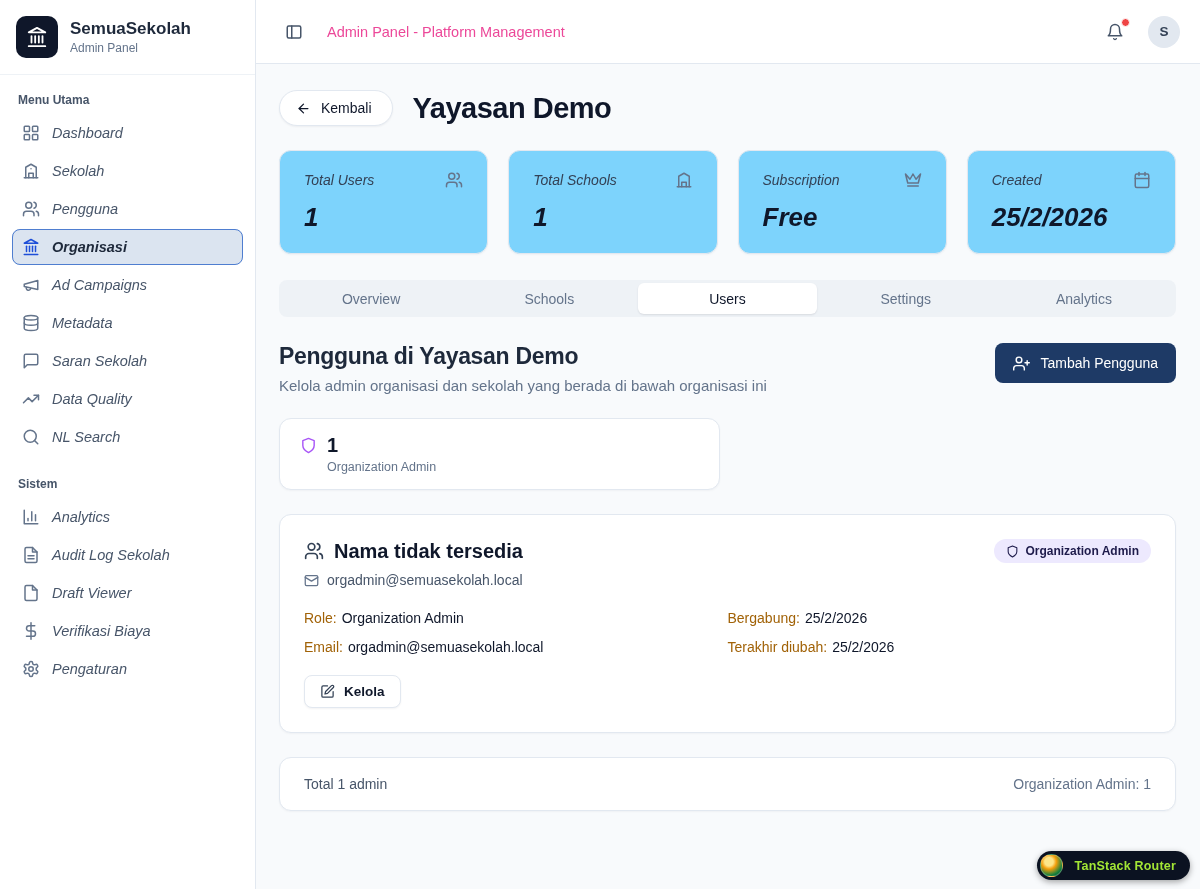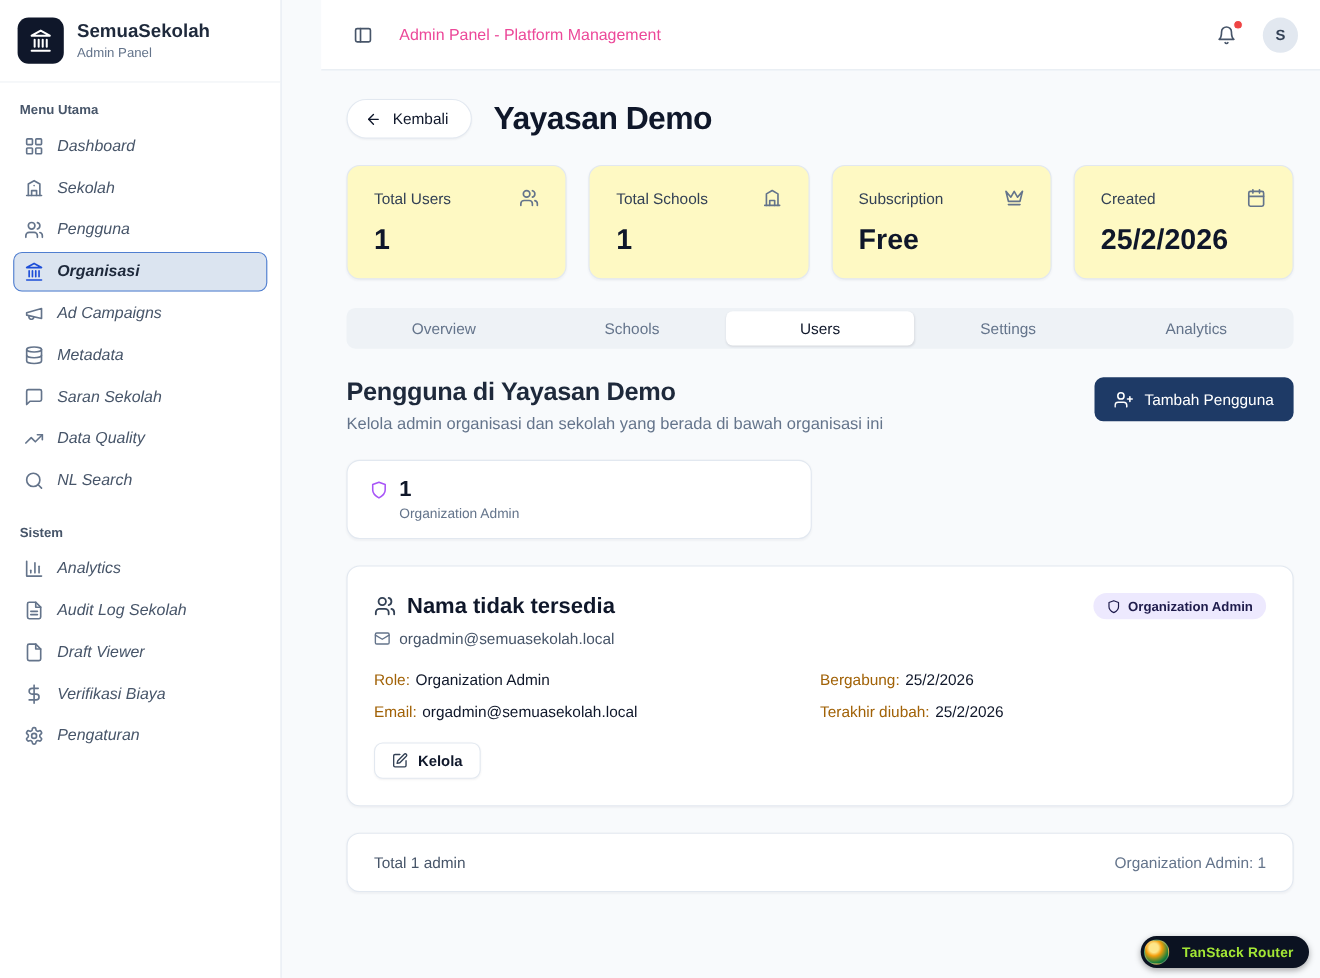--- a/index.html
+++ b/index.html
@@ -2,21 +2,21 @@
 <html><head>
 <meta charset="utf-8">
 <style>
   * { box-sizing: border-box; }
   html,body { margin:0; padding:0; }
   body {
     width:1200px; height:889px; overflow:hidden;
     font-family:"Liberation Sans","DejaVu Sans",sans-serif;
     background:#f8fafc; color:#0f172a;
   }
-  .app { display:flex; width:1200px; height:889px;gap:36px; }
+  .app { display:flex; width:1200px; height:889px; }
 
   
   .ico { width:18px; height:18px; stroke:currentColor; fill:none; stroke-width:2; stroke-linecap:round; stroke-linejoin:round; flex-shrink:0; }
   .ico-sm { width:15px; height:15px; }
   .ico-lg { width:20px; height:20px; }
   .ico-xl { width:22px; height:22px; }
 
   
   .sidebar { width:256px; flex-shrink:0; background:#fff; border-right:1px solid #e2e8f0; display:flex; flex-direction:column; }
   .side-head { display:flex; align-items:center; gap:12px; padding:16px; border-bottom:1px solid #eef2f6; cursor:pointer; }
@@ -39,21 +39,21 @@
   .dot { position:absolute; top:1px; right:0; width:9px; height:9px; border-radius:50%; background:#ef4444; border:1.5px solid #fff; }
   .avatar { width:32px; height:32px; border-radius:50%; background:#e2e8f0; color:#334155; font-size:13.5px; font-weight:600; display:flex; align-items:center; justify-content:center; cursor:pointer; }
 
   
   .content { flex:1; overflow:hidden; padding:26px 24px 0 23px; }
   .back-row { display:flex; align-items:center; gap:20px; }
   .back-btn { display:inline-flex; align-items:center; gap:10px; background:#fff; border:1px solid #e2e8f0; border-radius:9999px; padding:9px 20px 9px 16px; font-size:14px; font-weight:500; color:#0f172a; cursor:pointer; box-shadow:0 1px 2px rgba(16,24,40,.05); font-family:inherit; }
   .page-title { font-size:29px; font-weight:700; letter-spacing:-.5px; color:#0f172a; margin:0; }
 
   .stats { margin-top:24px; display:grid; grid-template-columns:repeat(4,1fr); gap:20px; }
-  .stat-card { background:#fef9c3; border:1px solid #e2e8f0; border-radius:12px; padding:20px 24px; box-shadow:0 1px 2px rgba(16,24,40,.04); }
+  .stat-card { background:#7dd3fc; border:1px solid #e2e8f0; border-radius:12px; padding:20px 24px; box-shadow:0 1px 2px rgba(16,24,40,.04);font-style:italic; }
   .stat-head { display:flex; align-items:center; justify-content:space-between; font-size:14px; color:#334155; }
   .stat-head .ico { color:#64748b; }
   .stat-value { margin-top:13px; font-size:26px; font-weight:700; color:#0f172a; }
 
   .tabs { margin-top:26px; background:#eef2f6; border-radius:8px; padding:3px; display:grid; grid-template-columns:repeat(5,1fr); height:37px; }
   .tab { display:flex; align-items:center; justify-content:center; font-size:14px; color:#64748b; border-radius:6px; cursor:pointer; }
   .tab.active { background:#fff; color:#0f172a; font-weight:500; box-shadow:0 1px 2px rgba(16,24,40,.1); }
 
   .section-head { margin-top:26px; display:flex; align-items:flex-start; justify-content:space-between; }
   .section-title { margin:0; font-size:23px; font-weight:700; color:#1e293b; letter-spacing:-.3px; }

